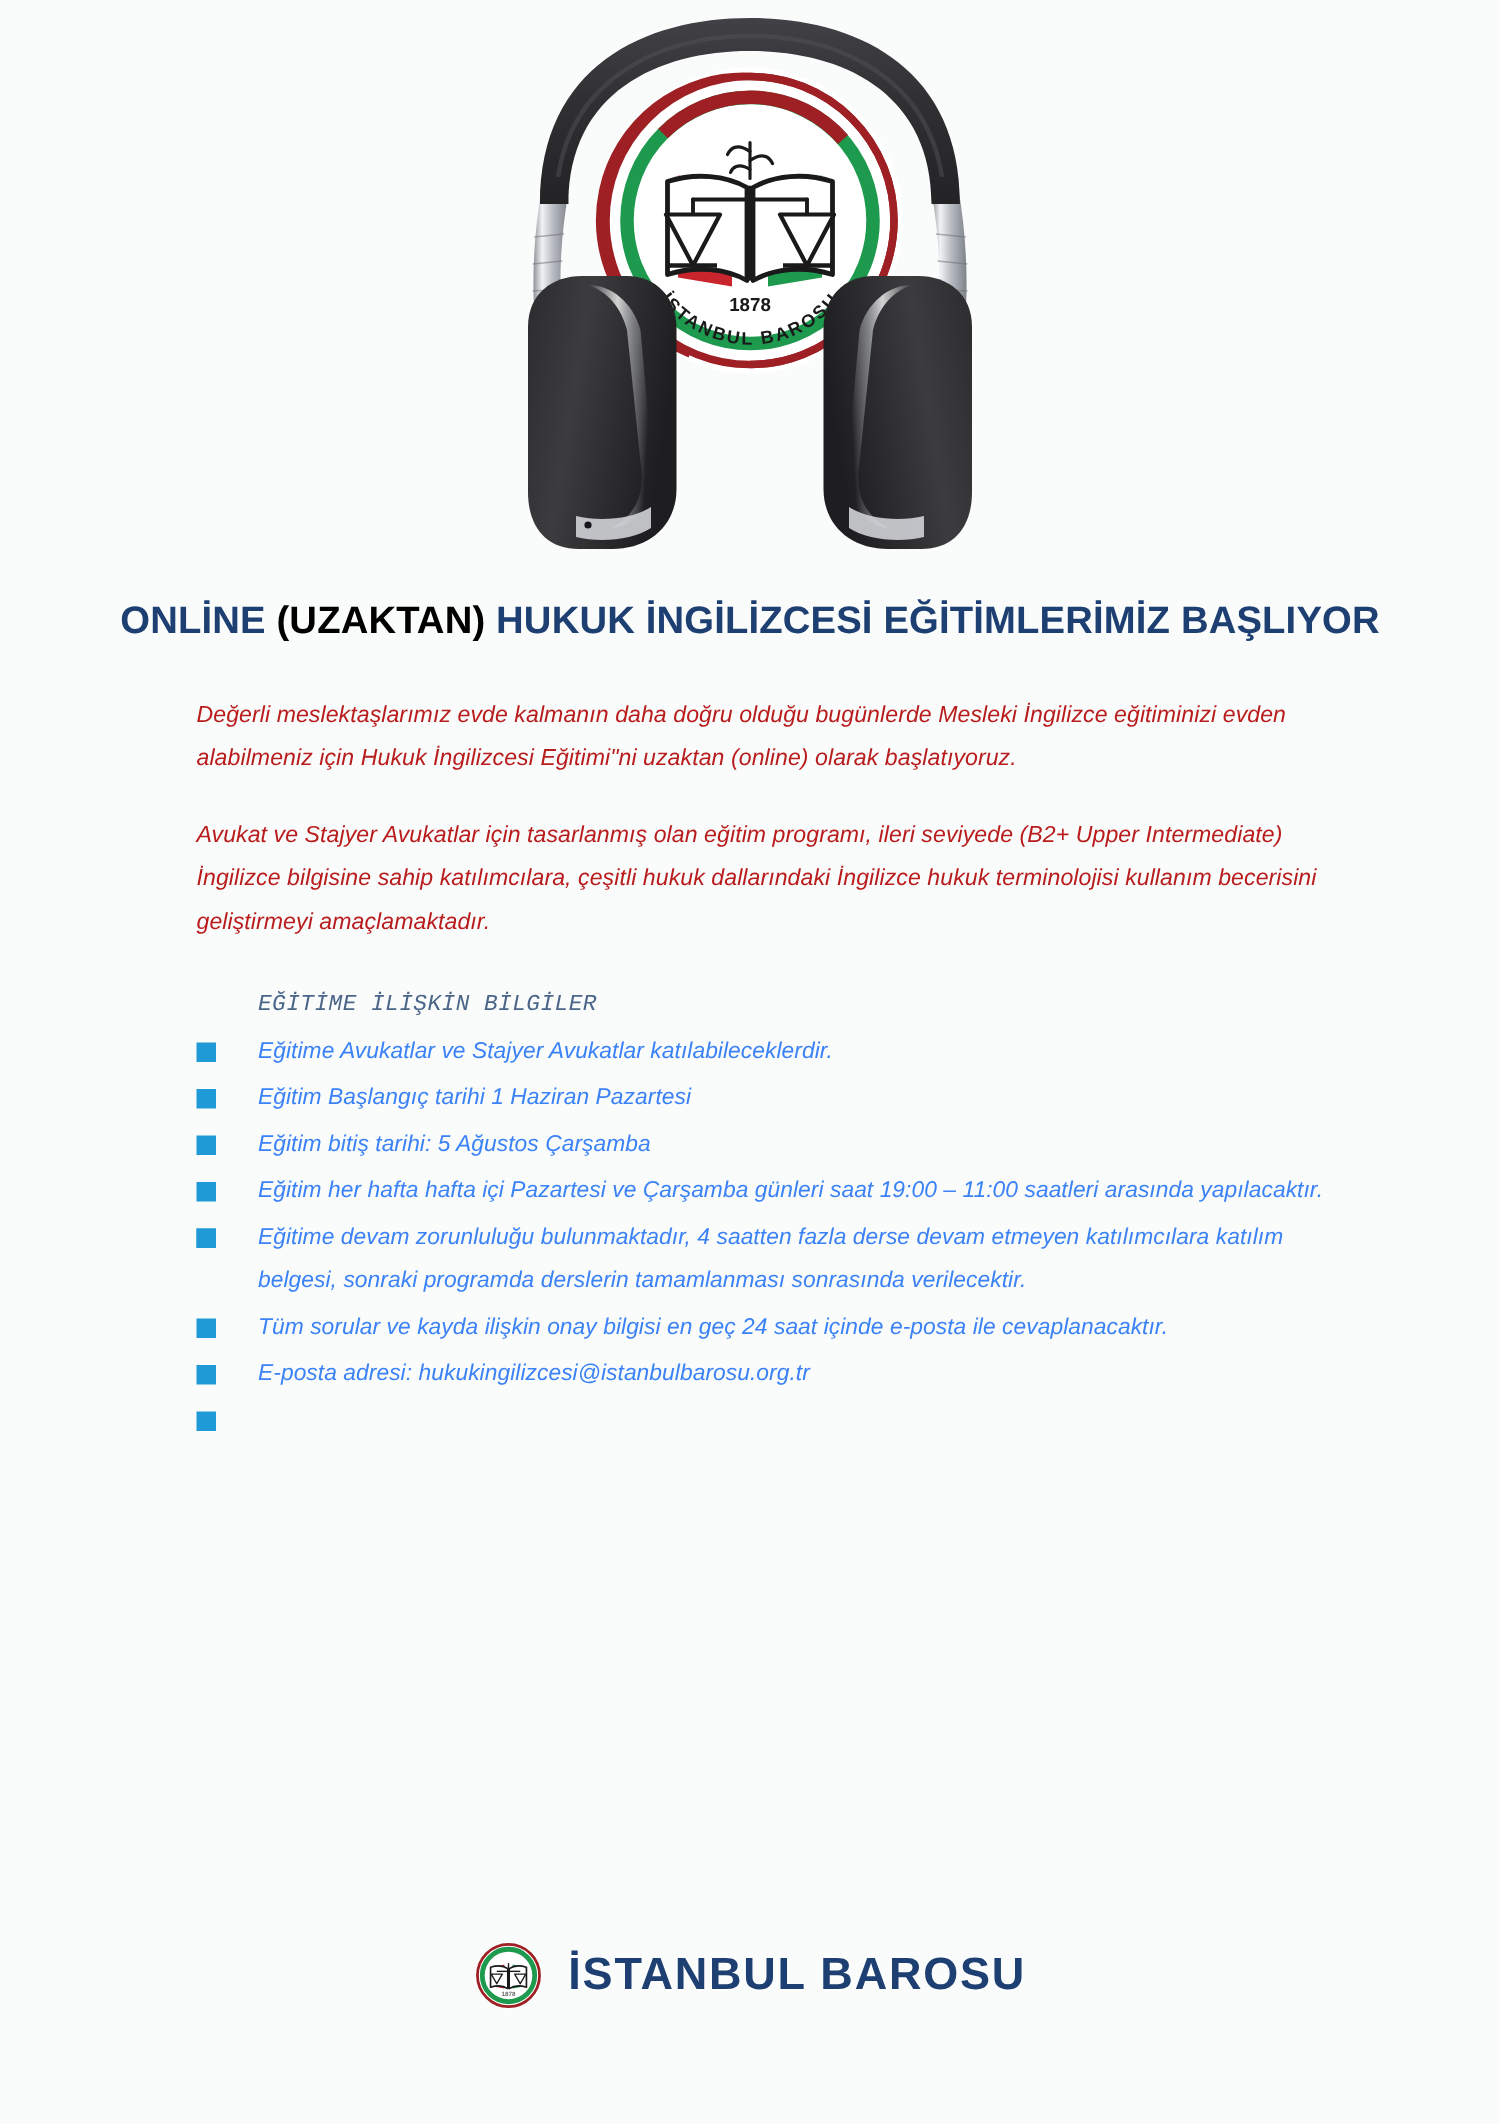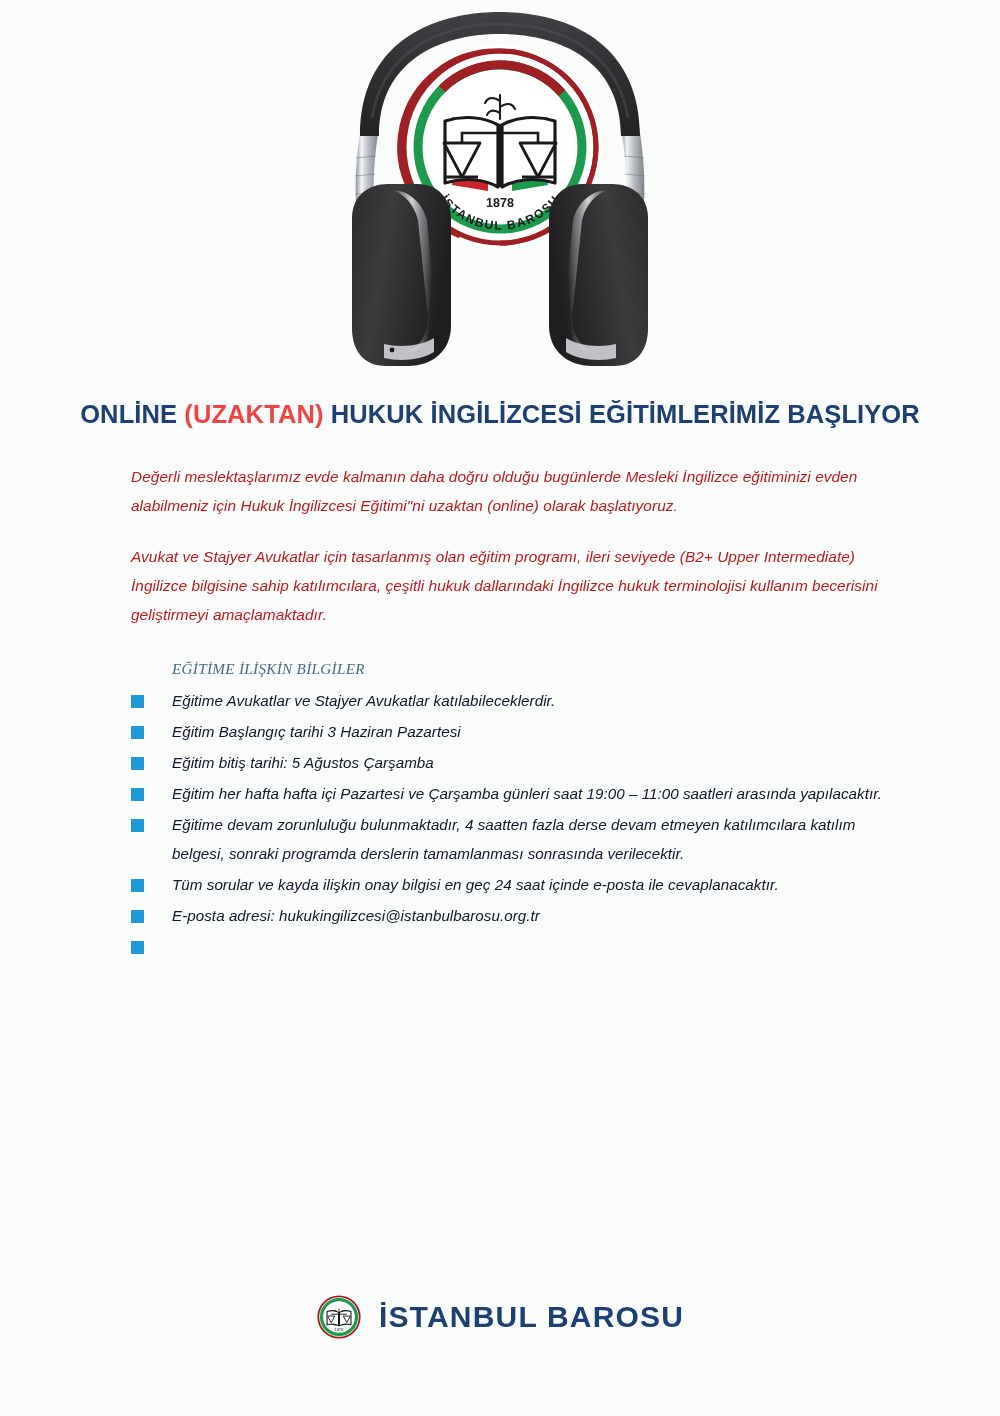--- a/index.html
+++ b/index.html
@@ -36,21 +36,21 @@
     text-align:center;
   }
   .main-title {
     font-family:"Liberation Sans", sans-serif;
     font-size:25.5px;
     font-weight:bold;
     letter-spacing:0.1px;
     color:#1d3f72;
     white-space:nowrap;
   }
-  .main-title .hl { color:#ef4444; }
+  .main-title .hl { color:#000000; }
 
   
   .content {
     position:absolute;
     top:462px; left:0;
     width:1000px;
   }
   .para {
     margin:0 0 22px 0;
     padding:0 92px 0 131px;
@@ -64,37 +64,37 @@
 
   
   .list-wrap {
     margin-top:26px;
     padding-left:131px;
     padding-right:92px;
   }
   .list-head {
     margin-left:41px;
     margin-bottom:3px;
-    font-family:Liberation Serif, serif;
+    font-family:Liberation Mono, monospace;
     font-style:italic;
     font-size:15.2px;
     line-height:28px;
     color:#4b6688;
     letter-spacing:0.3px;
   }
   ul.info-list { list-style:none; }
   ul.info-list li {
     position:relative;
     padding-left:41px;
     margin-bottom:2px;
     font-family:"Liberation Sans", sans-serif;
     font-style:italic;
     font-size:15.2px;
     line-height:29px;
-    color:#0f172a;
+    color:#3b82f6;
     letter-spacing:0.04px;
   }
   ul.info-list li .bullet {
     position:absolute;
     left:0; top:9px;
     width:13px; height:13px;
     background:#1f9ad6;
     display:block;
   }
 
@@ -260,21 +260,21 @@
 
     <div class="list-wrap">
       <div class="list-head">EĞİTİME İLİŞKİN BİLGİLER</div>
       <ul class="info-list">
         <li>
           <span class="bullet"></span>
           <span>Eğitime Avukatlar ve Stajyer Avukatlar katılabileceklerdir.</span>
         </li>
         <li>
           <span class="bullet"></span>
-          <span>Eğitim Başlangıç tarihi 3 Haziran Pazartesi</span>
+          <span>Eğitim Başlangıç tarihi 1 Haziran Pazartesi</span>
         </li>
         <li>
           <span class="bullet"></span>
           <span>Eğitim bitiş tarihi: 5 Ağustos Çarşamba</span>
         </li>
         <li>
           <span class="bullet"></span>
           <span>Eğitim her hafta hafta içi Pazartesi ve Çarşamba günleri saat 19:00 – 11:00 saatleri arasında yapılacaktır.</span>
         </li>
         <li>

